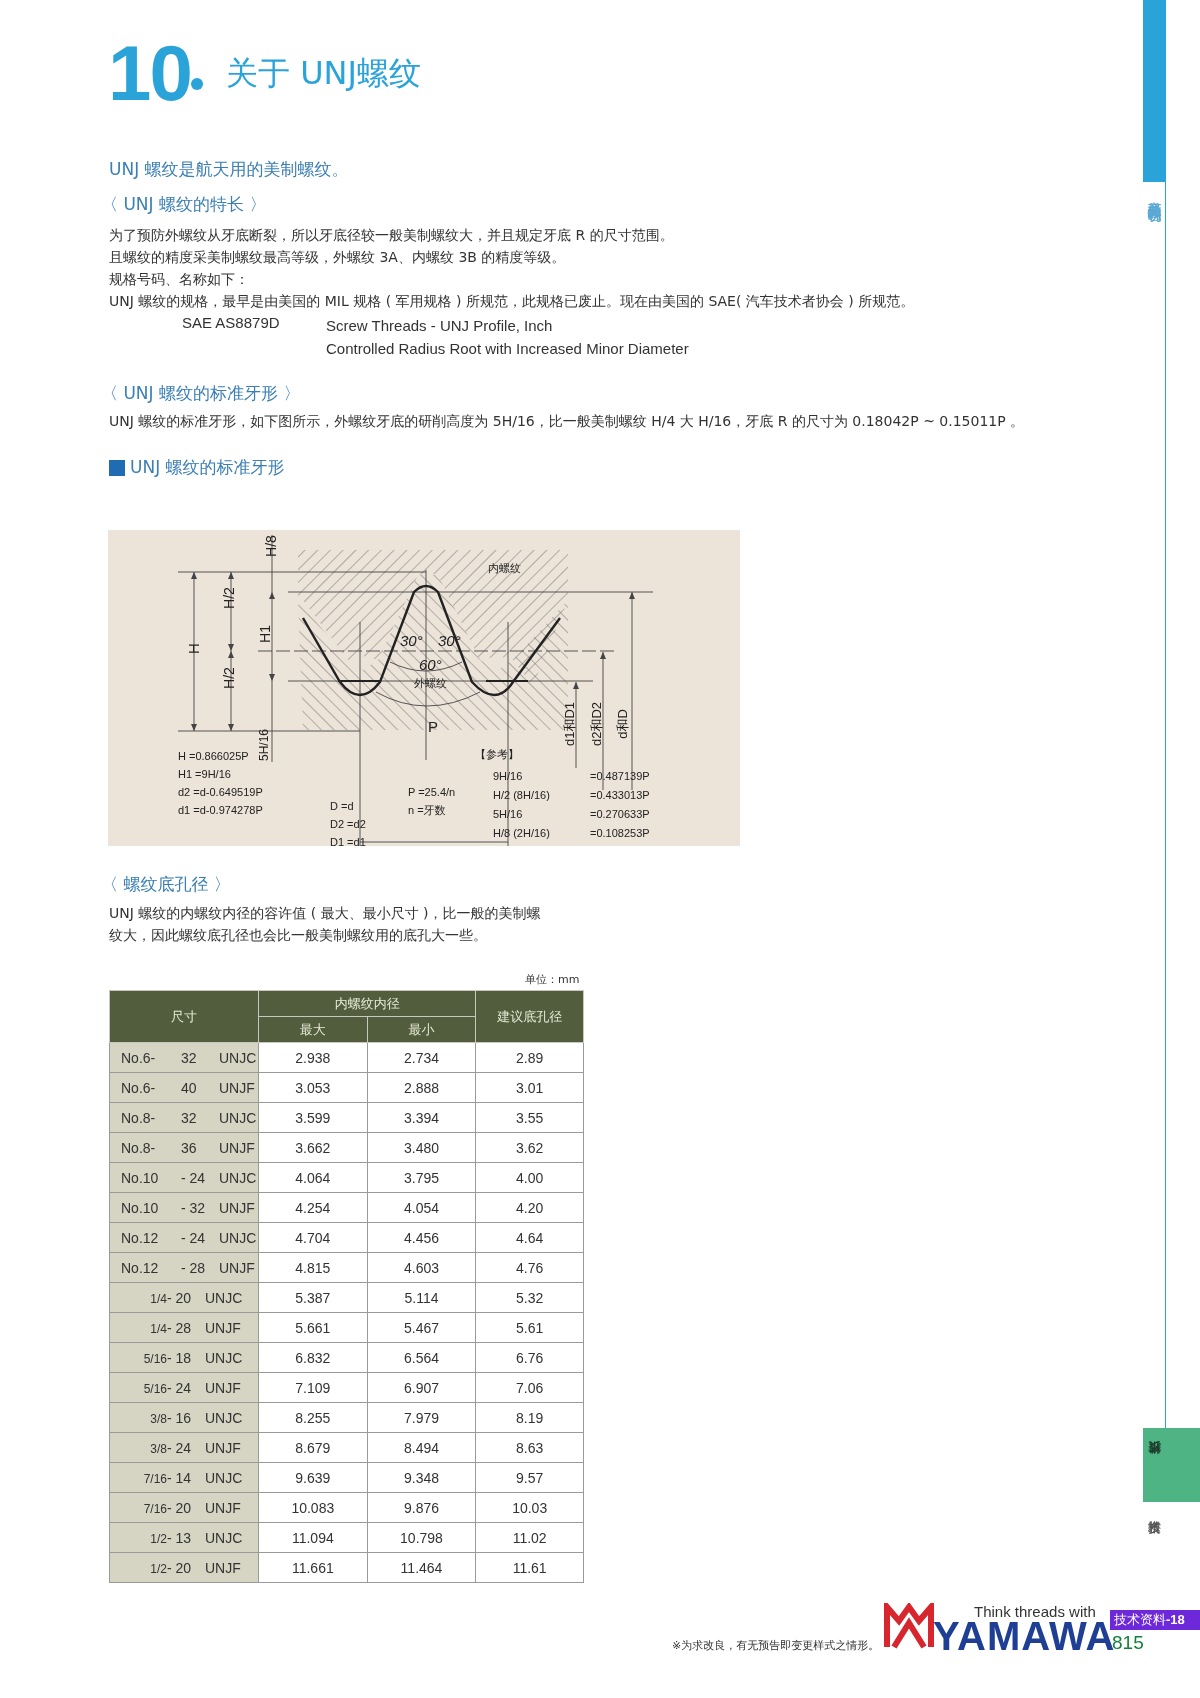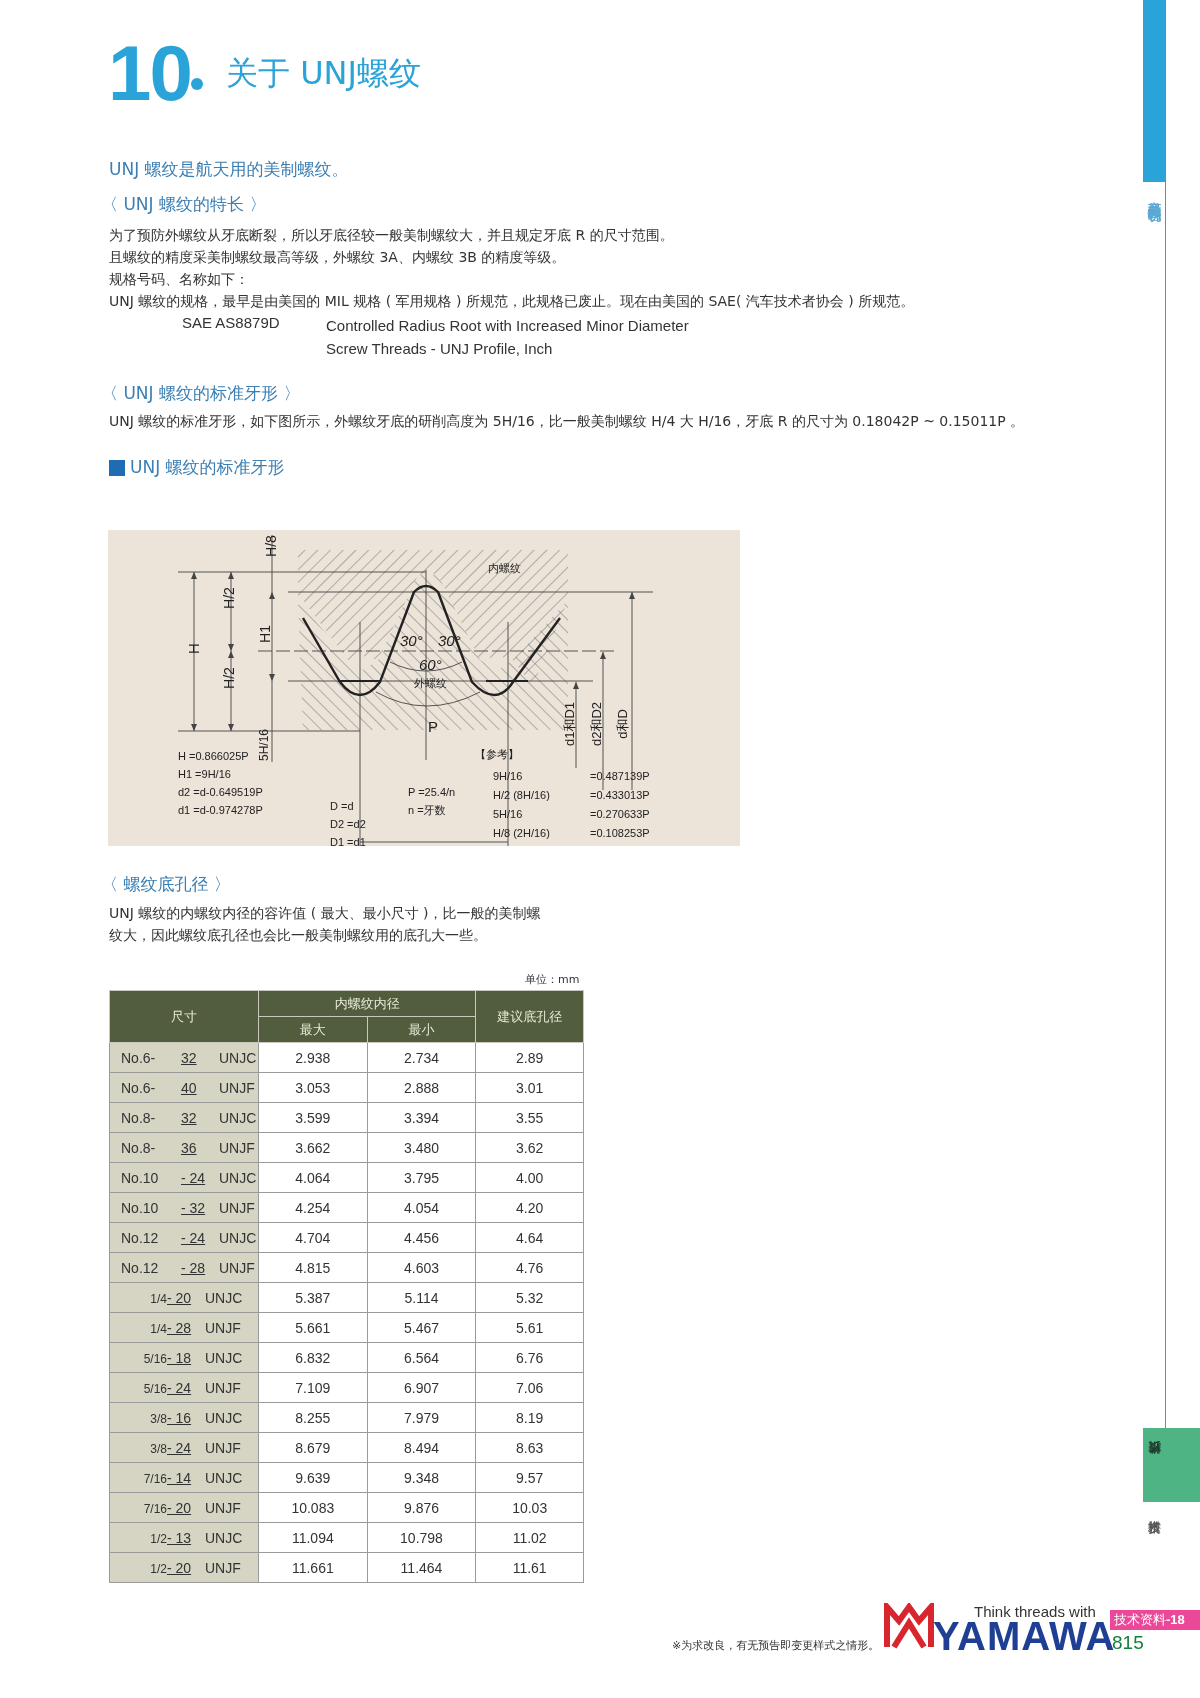--- a/index.html
+++ b/index.html
@@ -37,30 +37,30 @@
   .formula { position: absolute; font-family: "Liberation Sans", sans-serif; font-size: 11px; color: #222; white-space: nowrap; }
 
   
   .unit { position: absolute; left: 525px; top: 972px; font-size: 11px; color: #333; }
   table.tbl { position: absolute; left: 109px; top: 990px; width: 475px; border-collapse: collapse; font-family: "Liberation Sans", sans-serif; }
   .tbl th { background: #515d3c; color: #e8ead8; font-weight: normal; font-size: 13px; border: 1px solid #c8c8c0; height: 26px; }
   .tbl th.h1 { height: 26px; }
   .tbl td { border: 1px solid #9a9a9a; height: 30px; font-size: 14px; color: #333; text-align: center; background: #fff; }
   .tbl td.size { background: #d6d4c2; text-align: left; padding-left: 11px; white-space: nowrap; }
   .tbl td.size .frac { display: inline-block; width: 46px; text-align: right; font-size: 12px; }
-  .tbl td.size .pitch { display: inline-block; width: 38px; text-decoration: underline; }
+  .tbl td.size .pitch { display: inline-block; width: 38px; }
   .tbl td.size .no { display: inline-block; width: 60px; }
   .tbl td.size .ser { display: inline-block; }
 
   
   .footnote { position: absolute; left: 672px; top: 1638px; font-size: 11px; color: #333; }
   .logo { position: absolute; left: 884px; top: 1603px; width: 50px; height: 46px; }
   .logo-tag { position: absolute; left: 934px; top: 1603px; font-family: "Liberation Sans", sans-serif; font-size: 15px; color: #333; margin-left: 40px; }
   .logo-name { position: absolute; left: 933px; top: 1614px; font-family: "Liberation Sans", sans-serif; font-size: 40px; font-weight: bold; color: #1e3f93; letter-spacing: 1px; }
-  .page-badge { position: absolute; left: 1110px; top: 1610px; width: 90px; height: 20px; background: #ec4899; color: #fff; font-size: 13px; padding-left: 4px; line-height: 20px; }
+  .page-badge { position: absolute; left: 1110px; top: 1610px; width: 90px; height: 20px; background: #6d28d9; color: #fff; font-size: 13px; padding-left: 4px; line-height: 20px; }
   .page-badge b { font-family: "Liberation Sans", sans-serif; }
   .page-num { position: absolute; left: 1112px; top: 1632px; font-family: "Liberation Sans", sans-serif; font-size: 19px; color: #15803d; }
 </style>
 </head>
 <body>
 
 <div class="side-line"></div>
 <div class="side-blue"></div>
 <div class="side-label-top">产品概要和内容说明</div>
 <div class="side-green"></div>
@@ -75,22 +75,22 @@
 
 <div class="h-sub" style="left:101px; top:193px;">〈 UNJ 螺纹的特长 〉</div>
 <div class="para" style="top:224px;">
   <div>为了预防外螺纹从牙底断裂，所以牙底径较一般美制螺纹大，并且规定牙底 R 的尺寸范围。</div>
   <div>且螺纹的精度采美制螺纹最高等级，外螺纹 3A、内螺纹 3B 的精度等级。</div>
   <div>规格号码、名称如下：</div>
   <div>UNJ 螺纹的规格，最早是由美国的 MIL 规格 ( 军用规格 ) 所规范，此规格已废止。现在由美国的 SAE( 汽车技术者协会 ) 所规范。</div>
 </div>
 <div class="spec-code">SAE AS8879D</div>
 <div class="spec-desc">
+  <div>Screw Threads - UNJ Profile, Inch</div>
   <div>Controlled Radius Root with Increased Minor Diameter</div>
-  <div>Screw Threads - UNJ Profile, Inch</div>
 </div>
 
 <div class="h-sub" style="left:101px; top:382px;">〈 UNJ 螺纹的标准牙形 〉</div>
 <div class="para" style="top:410px;">UNJ 螺纹的标准牙形，如下图所示，外螺纹牙底的研削高度为 5H/16，比一般美制螺纹 H/4 大 H/16，牙底 R 的尺寸为 0.18042P ~ 0.15011P 。</div>
 <div class="fig-title">
   <span class="sq"></span>
   <span>UNJ 螺纹的标准牙形</span>
 </div>
 
 <div class="diagram">

